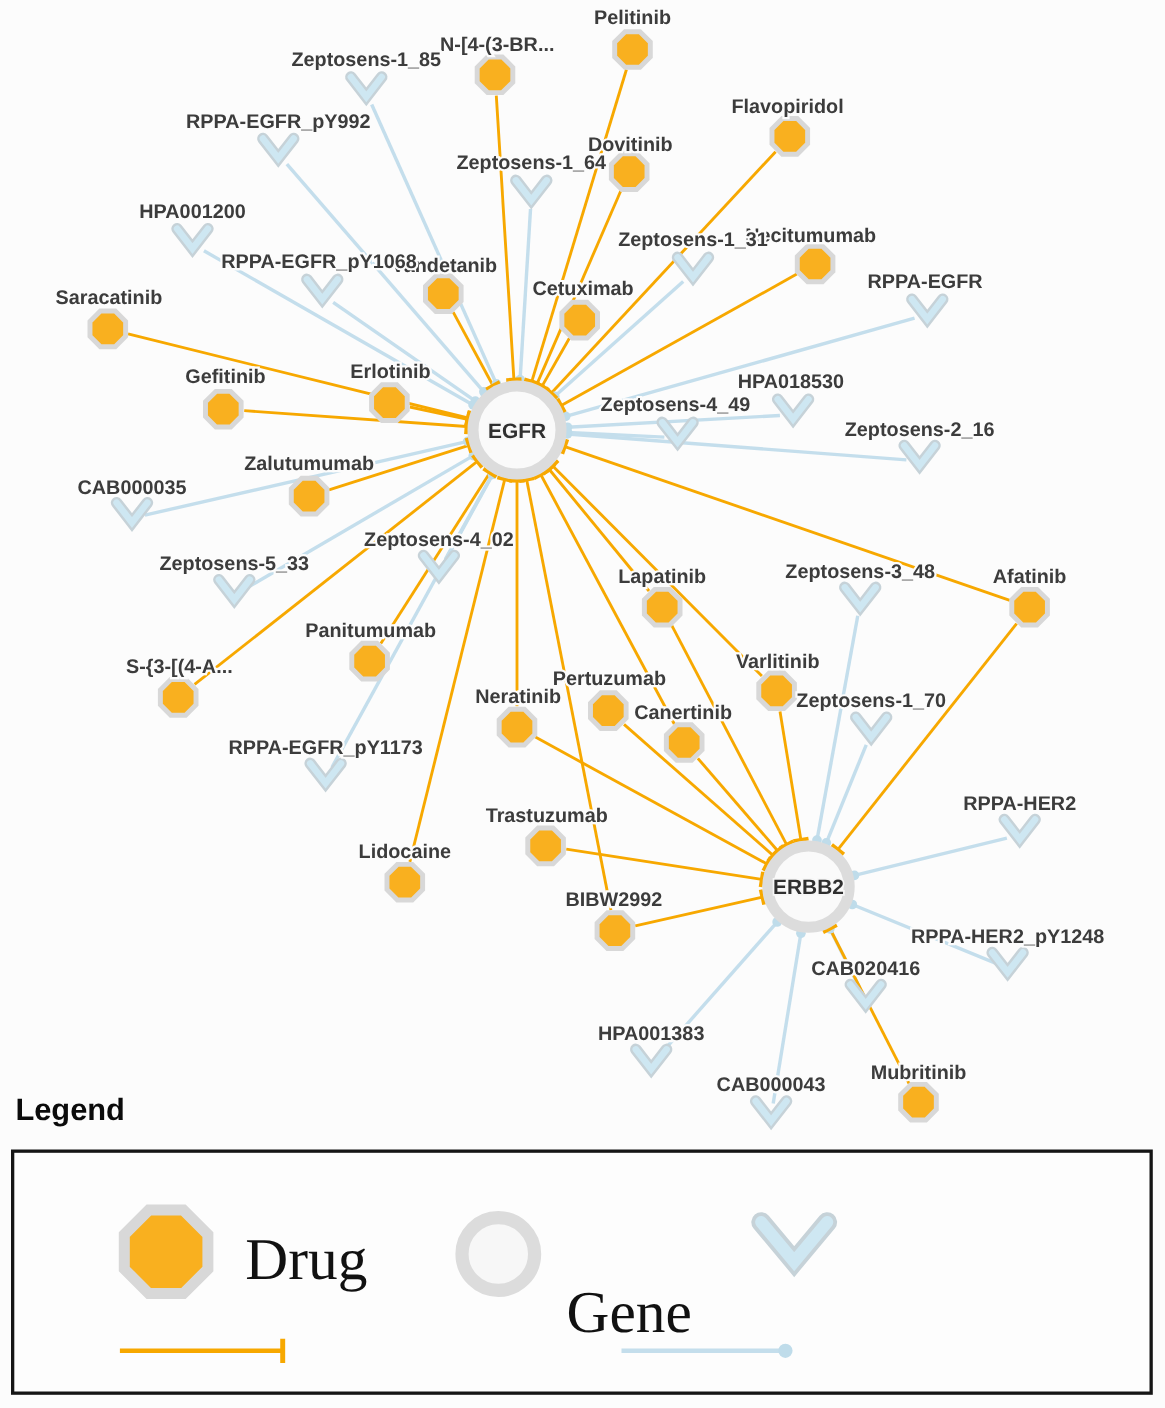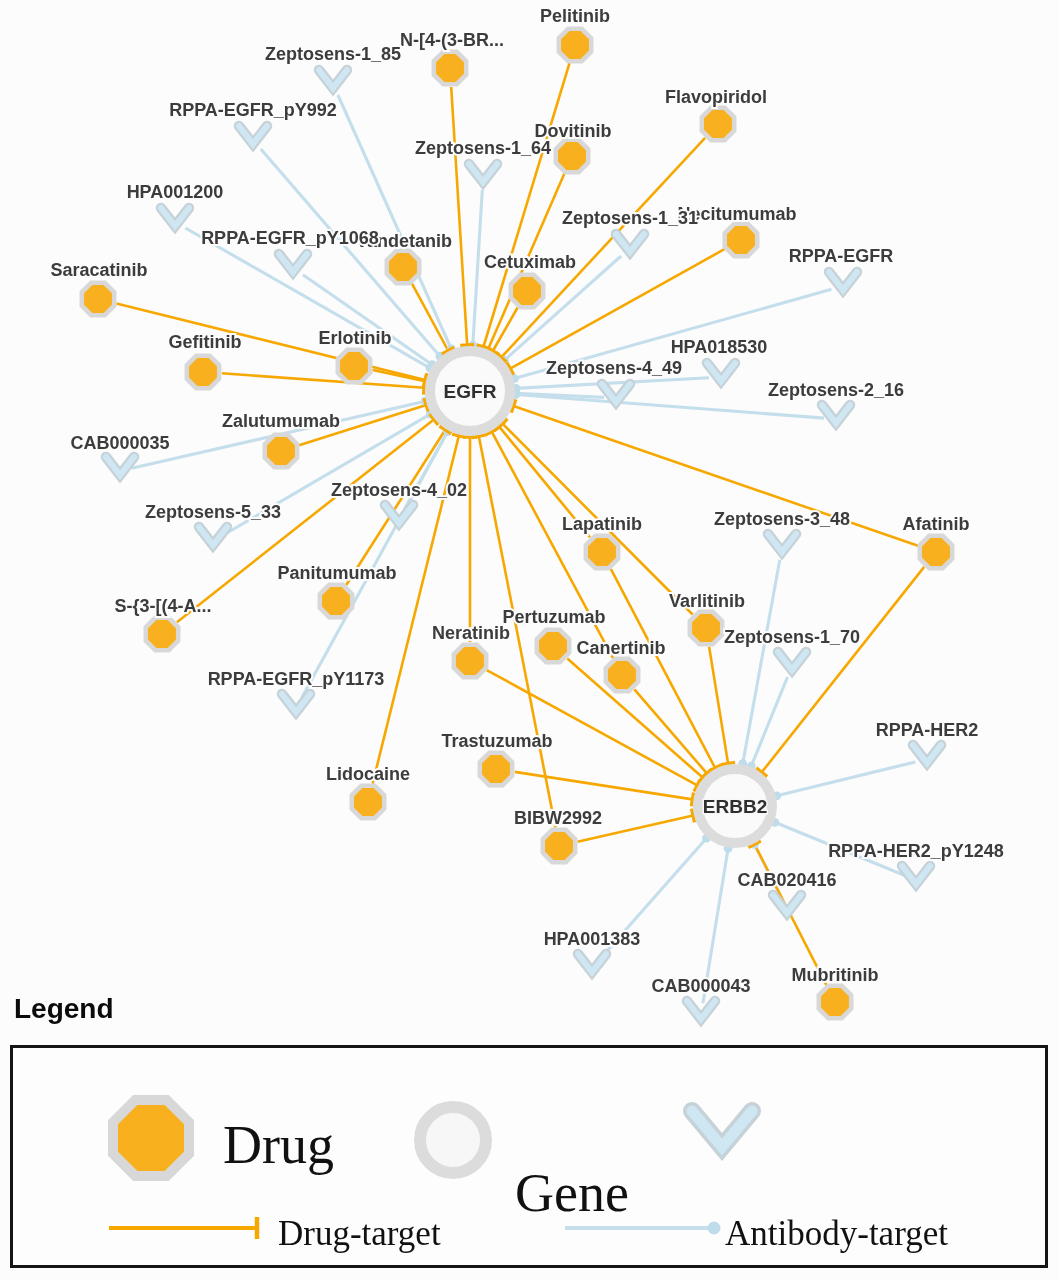--- a/index.html
+++ b/index.html
@@ -320,22 +320,20 @@
 
     <svg class="abs" style="left:657px;top:42px;" width="104" height="90" viewBox="-52 -45 104 90">
       <polyline points="-30,-24 0,12 30,-24" fill="none" stroke="#C6D2D8" stroke-width="18" stroke-linecap="round" stroke-linejoin="miter"></polyline>
       <polyline points="-30,-24 0,12 30,-24" fill="none" stroke="#CEE7F2" stroke-width="11" stroke-linecap="round" stroke-linejoin="miter"></polyline>
     </svg>
 
     <svg class="abs" style="left:92px;top:164px;" width="175" height="32" viewBox="0 0 175 32">
       <line x1="4" y1="16" x2="152" y2="16" stroke="#F7A800" stroke-width="4"></line>
       <line x1="152" y1="5" x2="152" y2="27" stroke="#F7A800" stroke-width="4.5"></line>
     </svg>
-    <span class="abs legend-edge-label" style="left:265px;top:168px;">Drug-target</span>
 
     <svg class="abs" style="left:548px;top:164px;" width="170" height="32" viewBox="0 0 170 32">
       <line x1="4" y1="16" x2="150" y2="16" stroke="#C4DEEC" stroke-width="4"></line>
       <circle cx="153" cy="16" r="6.5" fill="#BFDCEA"></circle>
     </svg>
-    <span class="abs legend-edge-label" style="left:712px;top:168px;">Antibody-target</span>
 
   </div>
 </div>
 
 </body></html>

